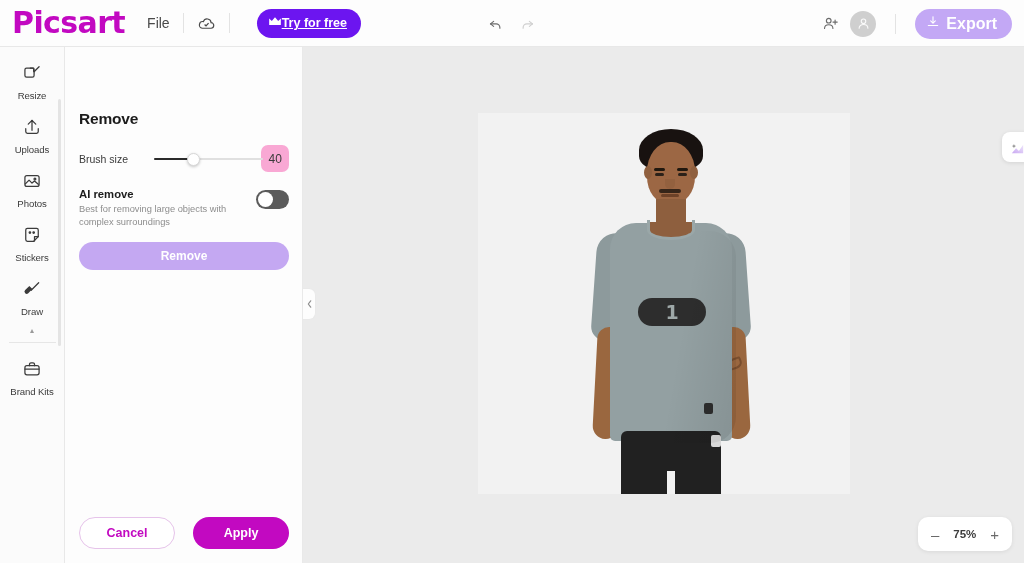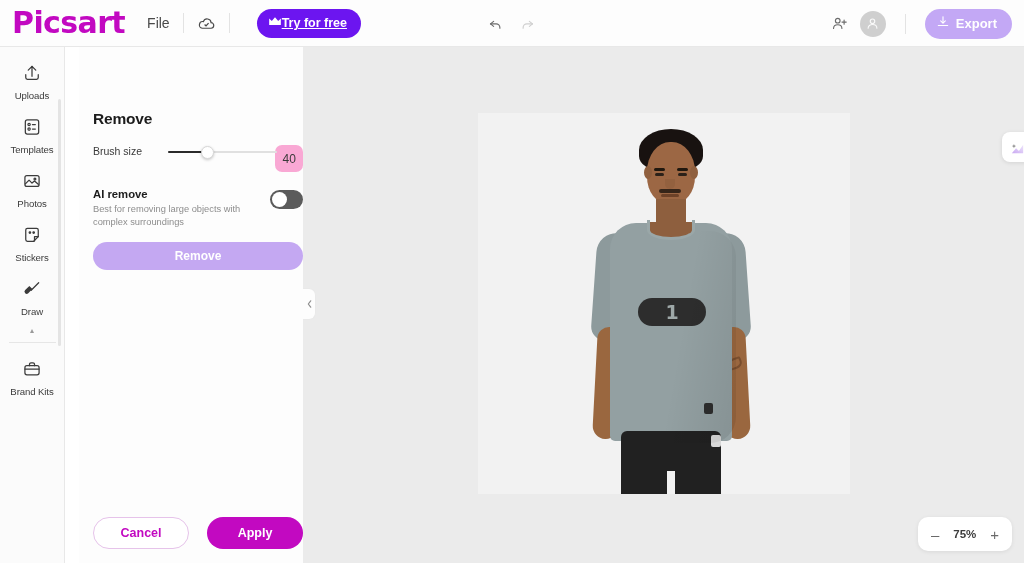--- a/index.html
+++ b/index.html
@@ -45,21 +45,21 @@
     position: absolute; right: 12px; top: 0; height: 47px;
     display: flex; align-items: center; gap: 6px;
   }
   .avatar {
     width: 26px; height: 26px; border-radius: 50%;
     background: #cfcfcf; display: flex;
     align-items: center; justify-content: center; cursor: pointer;
   }
   .export-btn {
     height: 30px; padding: 0 15px 0 11px; background: #c3a8f5;
-    border-radius: 16px; color: #fff; font-size: 13px; font-weight: 600;
+    border-radius: 16px; color: #fff; font-size: 16px; font-weight: 600;
     display: flex; align-items: center; gap: 6px; cursor: pointer; border: none;
   }
 
   
   .sidebar {
     position: absolute; top: 47px; left: 0; width: 65px; height: 516px;
     background: #fbfbfb; border-right: 1px solid #e8e8e8;
     display: flex; flex-direction: column; align-items: center;
     padding-top: 9px; overflow: hidden;
   }
@@ -75,30 +75,30 @@
     line-height: 1;
   }
   .sb-divider { width: 47px; height: 1px; background: #e6e6e6; margin-bottom: 9px; }
   .sb-scroll {
     position: absolute; top: 52px; left: 58px; width: 3px; height: 247px;
     background: #e4e4e4; border-radius: 2px;
   }
 
   
   .panel {
-    position: absolute; top: 47px; left: 79px; width: 238px; height: 516px;
+    position: absolute; top: 47px; left: 65px; width: 238px; height: 516px;
     background: #fdfdfd; border-right: 1px solid #e9e9e9;
   }
   .panel-title {
     position: absolute; top: 63px; left: 14px;
     font-size: 15.5px; font-weight: 700; color: #1c1c1c; letter-spacing: -0.2px;
   }
   .brush-row {
     position: absolute; top: 98px; left: 14px; width: 210px;
-    display: flex; align-items: flex-start; gap: 26px;
+    display: flex; align-items: center; gap: 26px;
   }
   .brush-label { font-size: 10.5px; color: #3a3a3a; white-space: nowrap; }
   .slider { position: relative; width: 109px; height: 14px; cursor: pointer; }
   .slider-track {
     position: absolute; top: 6px; left: 0; width: 109px; height: 2px;
     background: #e0e0e0; border-radius: 1px;
   }
   .slider-fill {
     position: absolute; top: 6px; left: 0; width: 40px; height: 2px;
     background: #2b2b2b; border-radius: 1px;
@@ -362,44 +362,42 @@
               <path d="M4 18h16"></path>
           </svg>
         </span>
         <span>Export</span>
       </button>
     </div>
   </div>
 
   <div class="sidebar">
 
+    <div class="sb-item">
+      <span>
+        <svg width="20" height="20" viewBox="0 0 24 24" fill="none" stroke="#3b3b3b" stroke-width="1.5" stroke-linecap="round" stroke-linejoin="round">
+          <rect x="3.5" y="6" width="11" height="11" rx="2"></rect>
+            <path d="M14 10V6h-4"></path>
+            <path d="M20.5 4.5l-6 6"></path>
+        </svg>
+      </span>
+      <span class="sb-label">Resize</span>
+    </div>
 
     <div class="sb-item">
       <span>
         <svg width="20" height="20" viewBox="0 0 24 24" fill="none" stroke="#3b3b3b" stroke-width="1.5" stroke-linecap="round" stroke-linejoin="round">
           <path d="M12 16V4"></path>
             <path d="M7.5 8.5L12 4l4.5 4.5"></path>
             <path d="M4.5 14v3.5a2 2 0 0 0 2 2h11a2 2 0 0 0 2-2V14"></path>
         </svg>
       </span>
       <span class="sb-label">Uploads</span>
     </div>
 
-    <div class="sb-item">
-      <span>
-        <svg width="20" height="20" viewBox="0 0 24 24" fill="none" stroke="#3b3b3b" stroke-width="1.5" stroke-linecap="round">
-          <rect x="4" y="3.5" width="16" height="17" rx="2.4"></rect>
-          <circle cx="8.5" cy="9" r="1.4"></circle>
-            <circle cx="8.5" cy="14.5" r="1.4"></circle>
-          <path d="M12.5 9H16"></path>
-            <path d="M12.5 14.5H16"></path>
-        </svg>
-      </span>
-      <span class="sb-label">Templates</span>
-    </div>
 
     <div class="sb-item">
       <span>
         <svg width="20" height="20" viewBox="0 0 24 24" fill="none" stroke="#3b3b3b" stroke-width="1.5" stroke-linecap="round" stroke-linejoin="round">
           <rect x="3.5" y="5.5" width="17" height="13" rx="2.4"></rect>
           <path d="M4 15.5l4.5-4.5 3.5 3.5 3-2.5 4.5 4"></path>
             <circle cx="15.5" cy="9.5" r="1.1"></circle>
         </svg>
       </span>
       <span class="sb-label">Photos</span>

